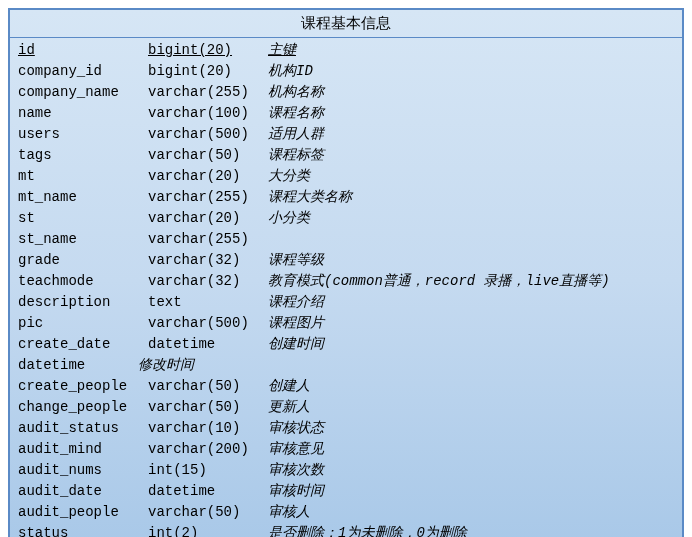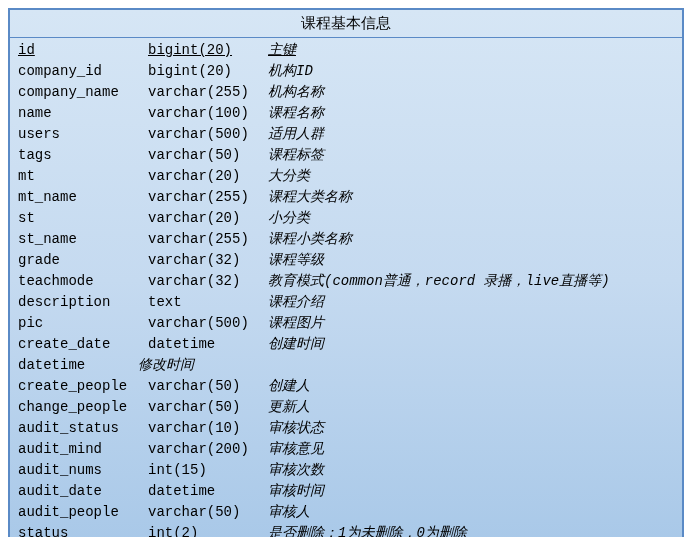--- a/index.html
+++ b/index.html
@@ -100,21 +100,20 @@
         <span class="col-desc">课程大类名称</span>
       </div>
       <div class="row">
         <span class="col-field">st</span>
         <span class="col-type">varchar(20)</span>
         <span class="col-desc">小分类</span>
       </div>
       <div class="row">
         <span class="col-field">st_name</span>
         <span class="col-type">varchar(255)</span>
-        <span class="col-desc">课程小类名称</span>
       </div>
       <div class="row">
         <span class="col-field">grade</span>
         <span class="col-type">varchar(32)</span>
         <span class="col-desc">课程等级</span>
       </div>
       <div class="row">
         <span class="col-field">teachmode</span>
         <span class="col-type">varchar(32)</span>
         <span class="col-desc">教育模式(common普通，record 录播，live直播等)</span>

